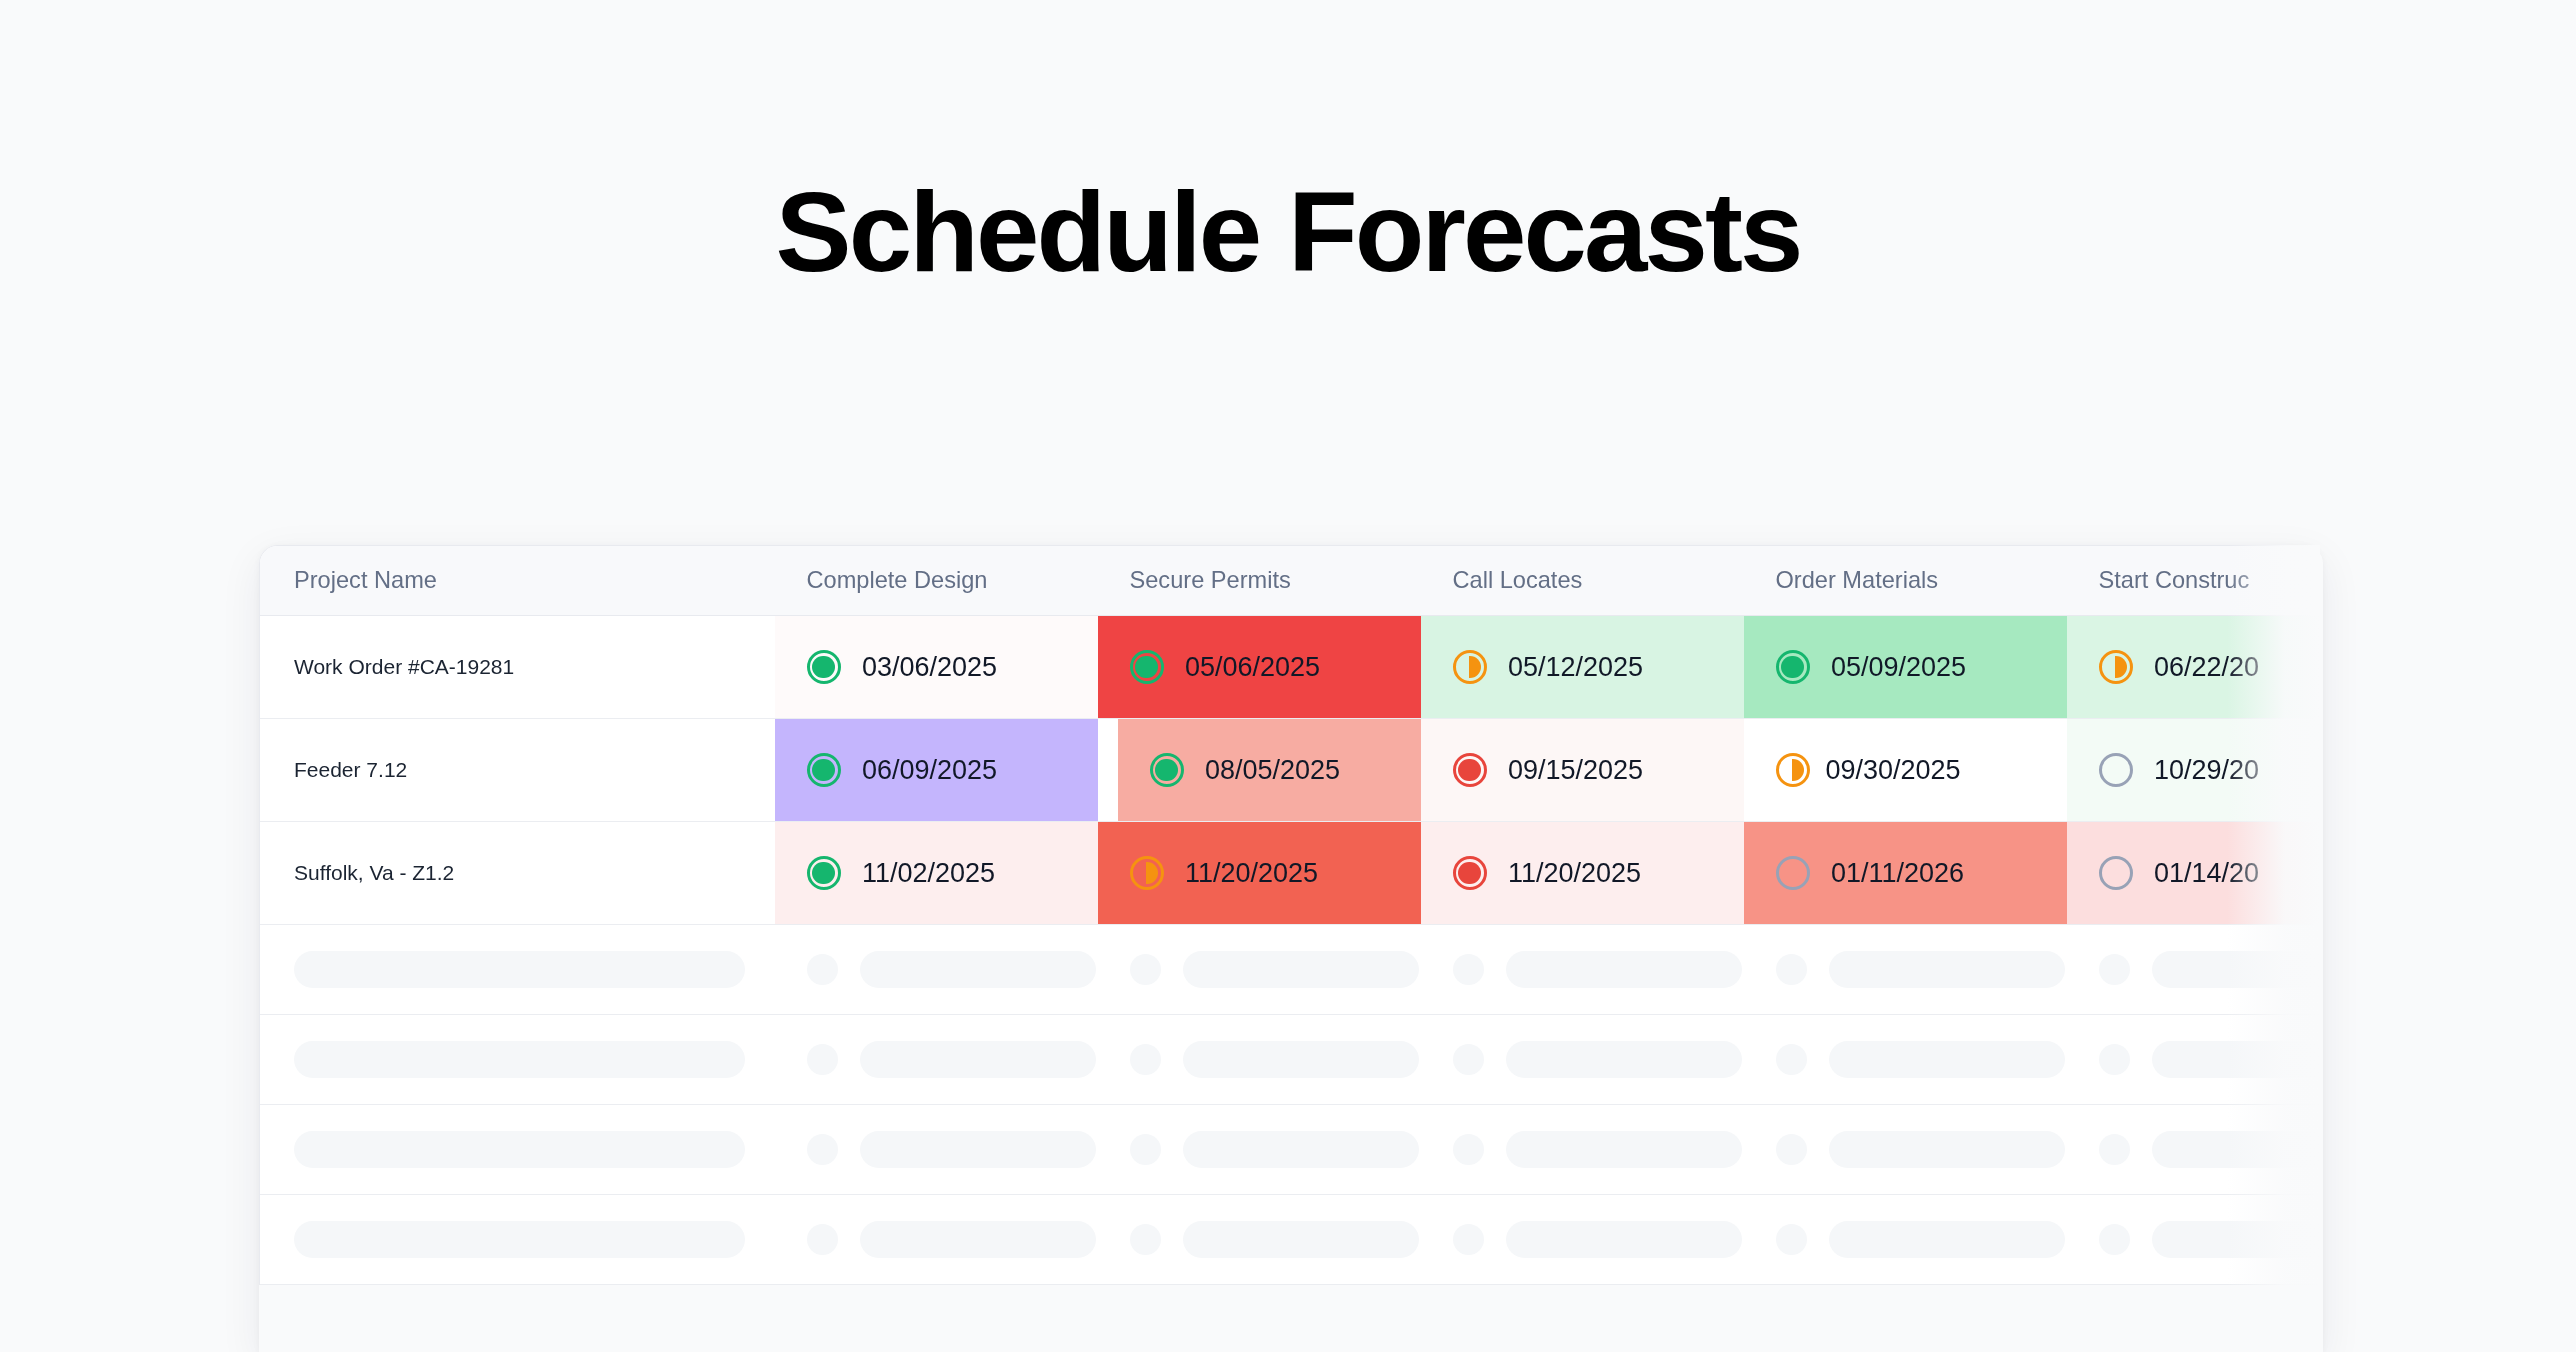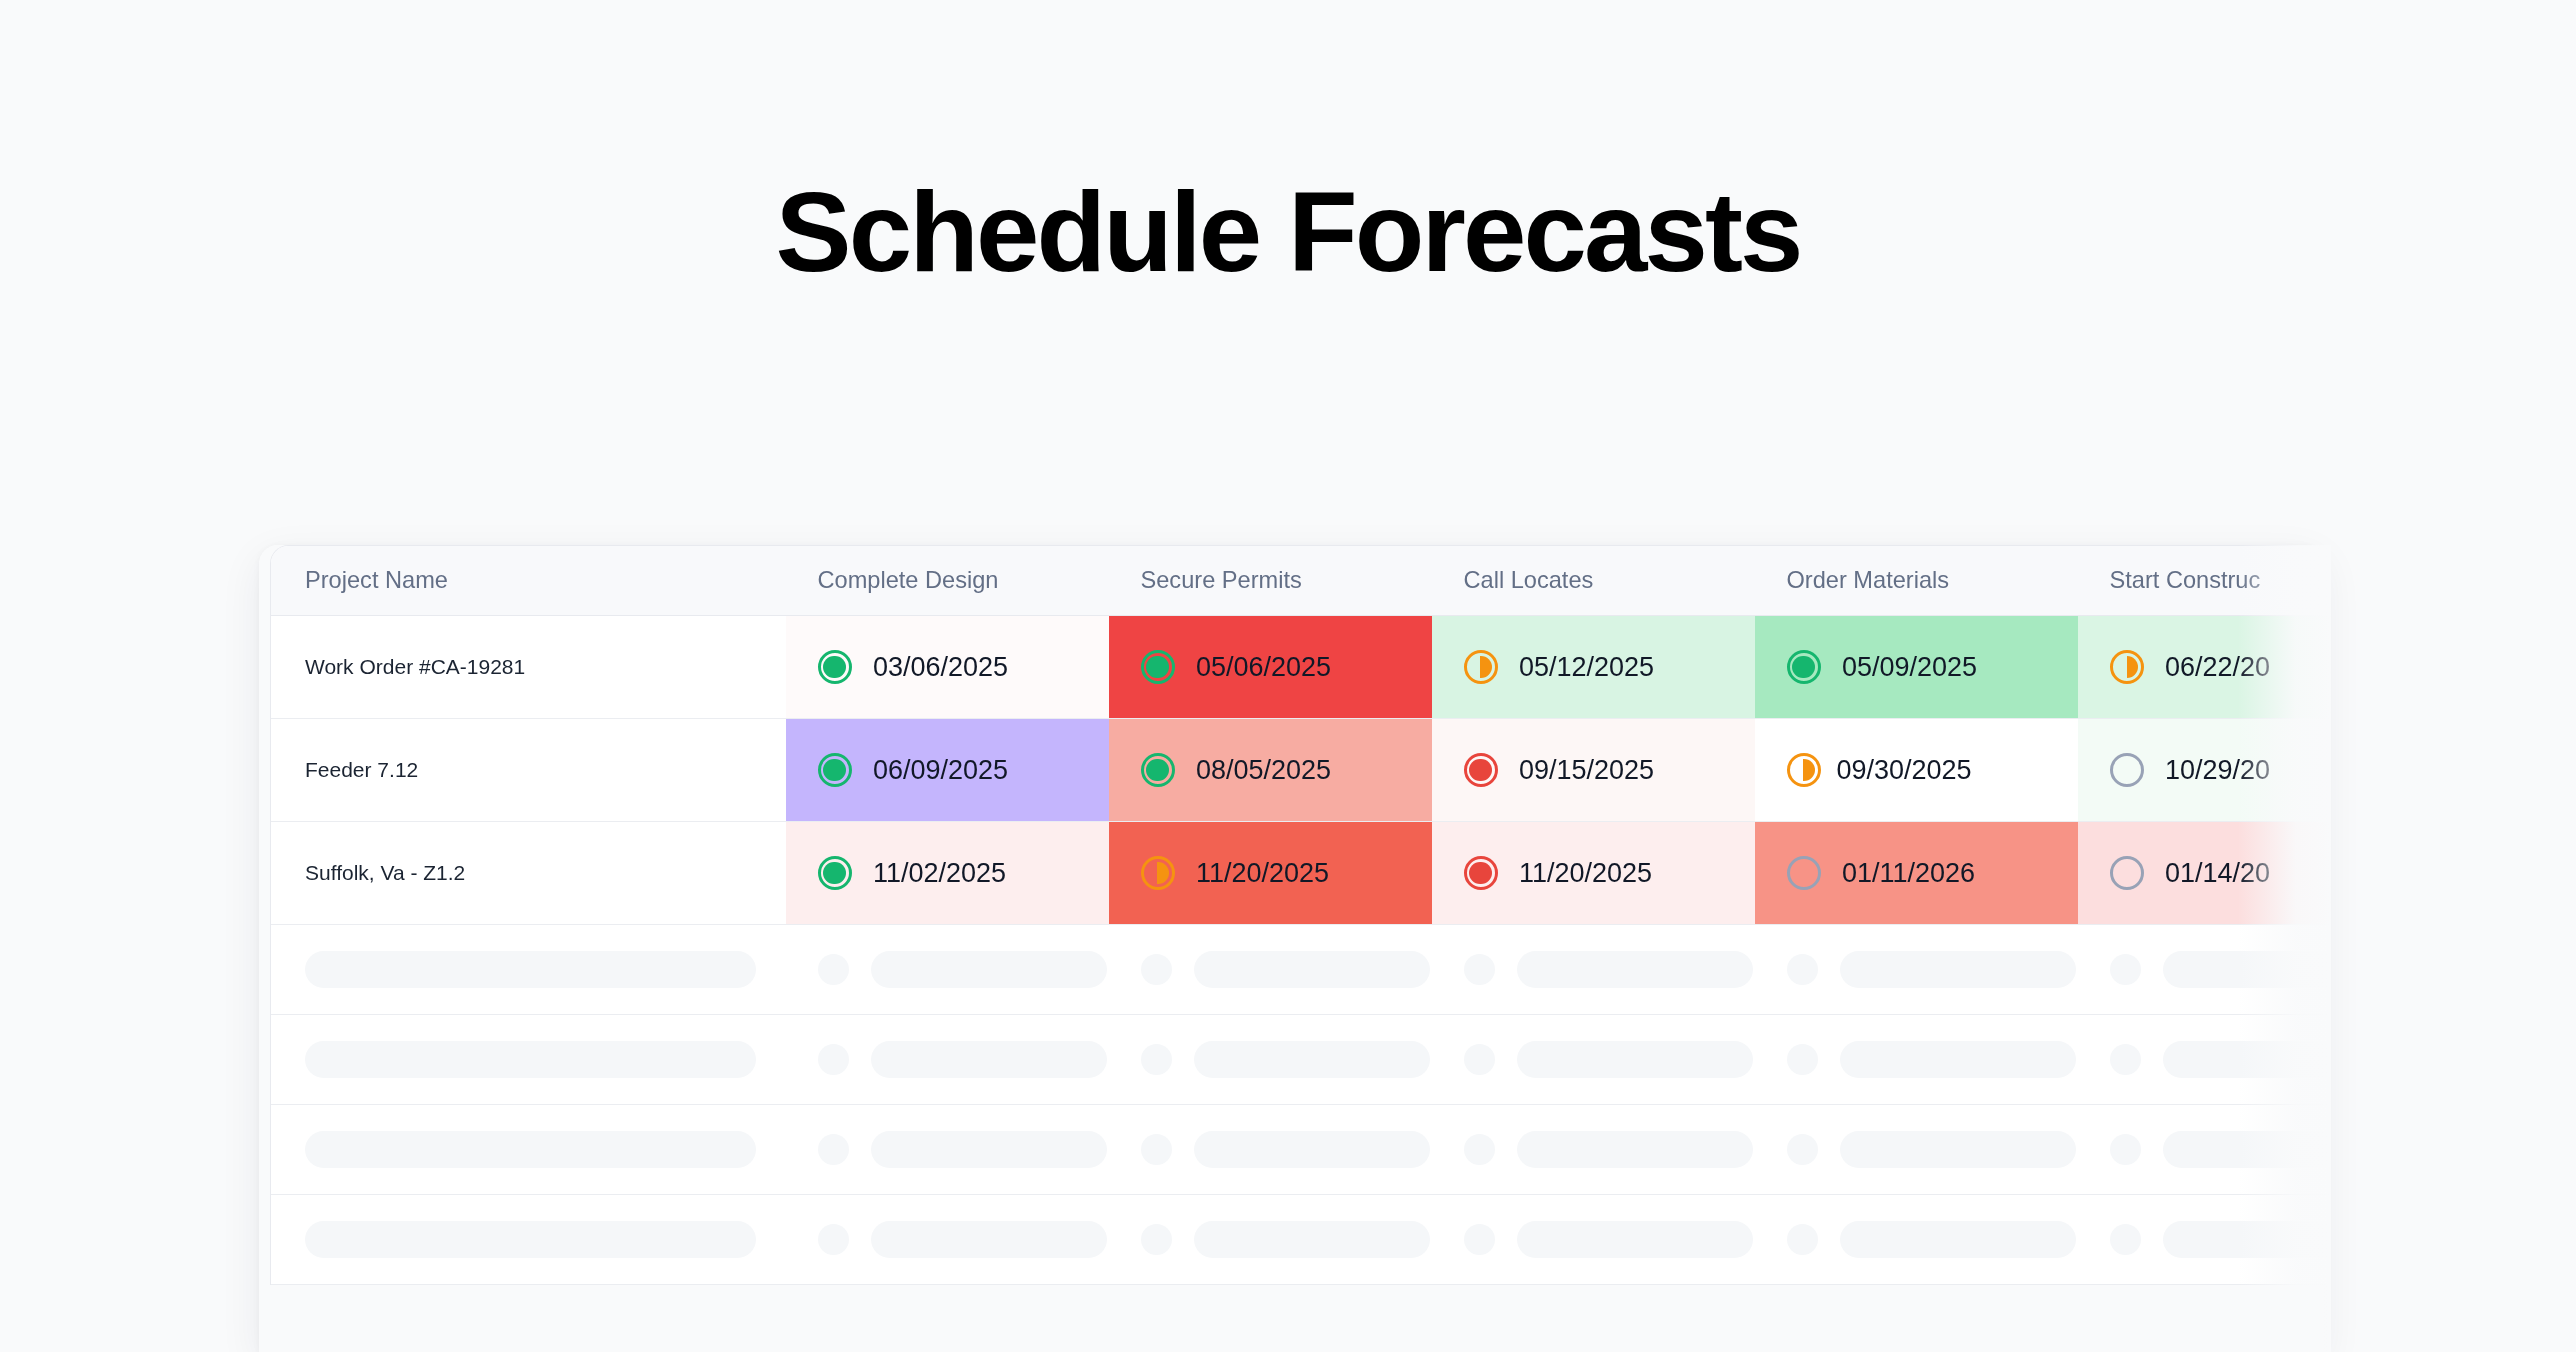--- a/index.html
+++ b/index.html
@@ -23,21 +23,21 @@
     line-height: 1;
     font-weight: 700;
     letter-spacing: -2.9px;
     color: #000000;
     padding-top: 175px;
   }
 
   
   .table-viewport {
     position: absolute;
-    left: 270px;
+    left: 259px;
     top: 545px;
     width: 2061px;
     height: 807px;
     overflow: hidden;
   }
 
   .table-card {
     width: 2433px;
     background: #ffffff;
     border: 0.7px solid #e8eaef;
@@ -209,21 +209,21 @@
       </div>
 
     </div>
 
     <div class="trow tbody-row">
       <div class="td name">Feeder 7.12</div>
       <div class="td" style="background: #c4b5fd;">
         <span class="status done" style="border-color: rgb(21, 182, 110);"></span>
         <span>06/09/2025</span>
       </div>
-      <div class="td" style="background: rgb(247, 172, 162);">
+      <div class="td" style="background: rgb(247, 172, 162); margin-left: 20px;">
         <span class="status done" style="border-color: rgb(21, 182, 110);"></span>
         <span>08/05/2025</span>
       </div>
       <div class="td" style="background: rgb(253, 247, 246);">
         <span class="status late" style="border-color: rgb(232, 69, 60);"></span>
         <span>09/15/2025</span>
       </div>
       <div class="td" style="background: rgb(255, 255, 255); gap: 16px;">
         <span class="status partial" style="border-color: rgb(245, 147, 16); --c: #f59310;"></span>
         <span>09/30/2025</span>

